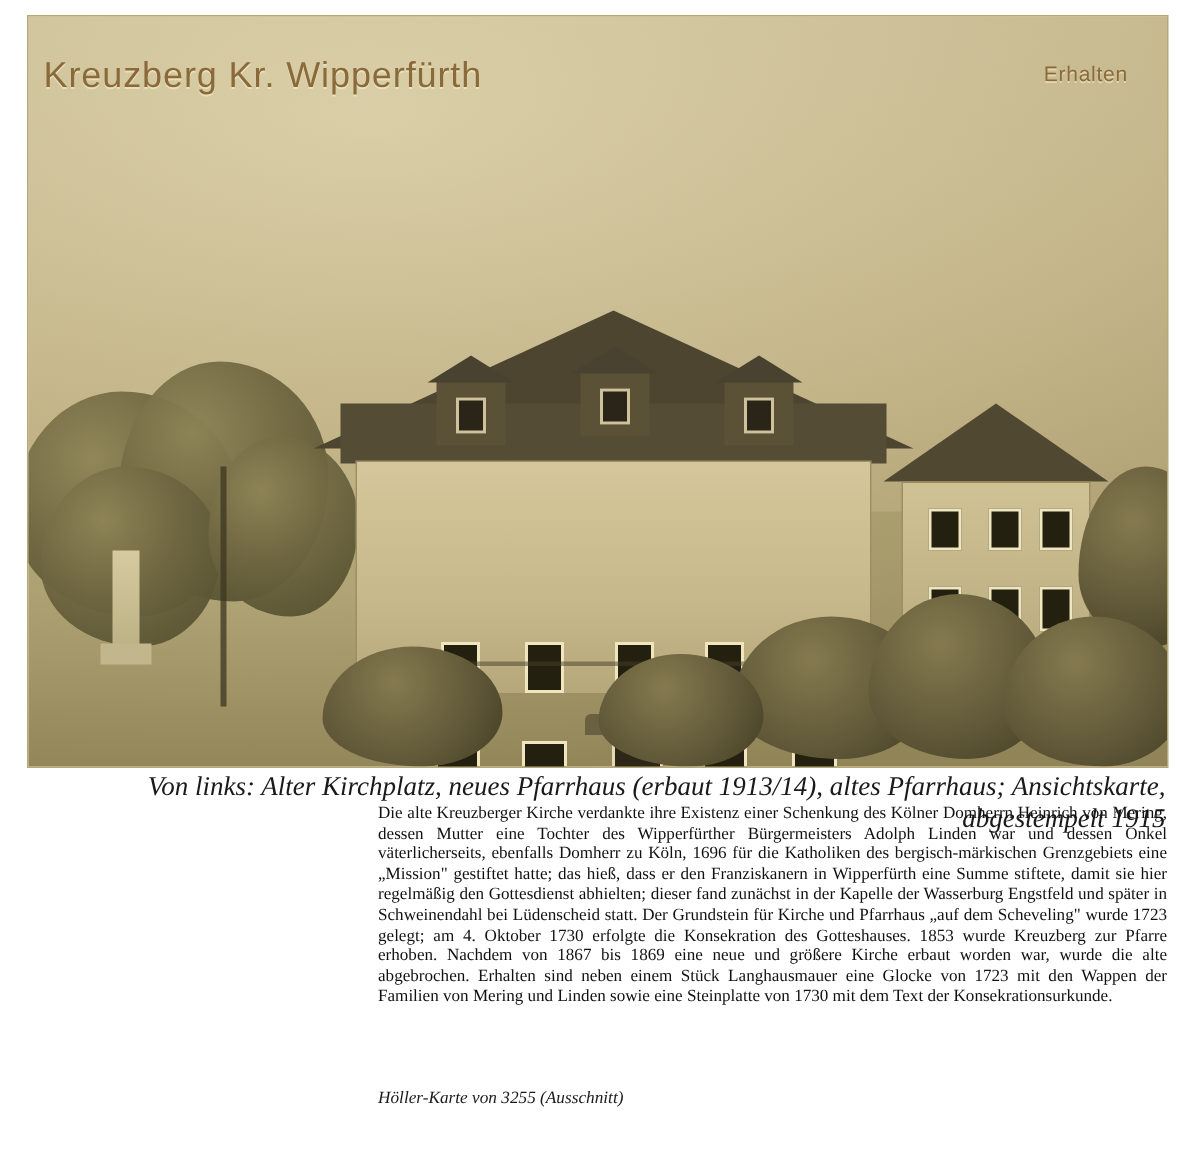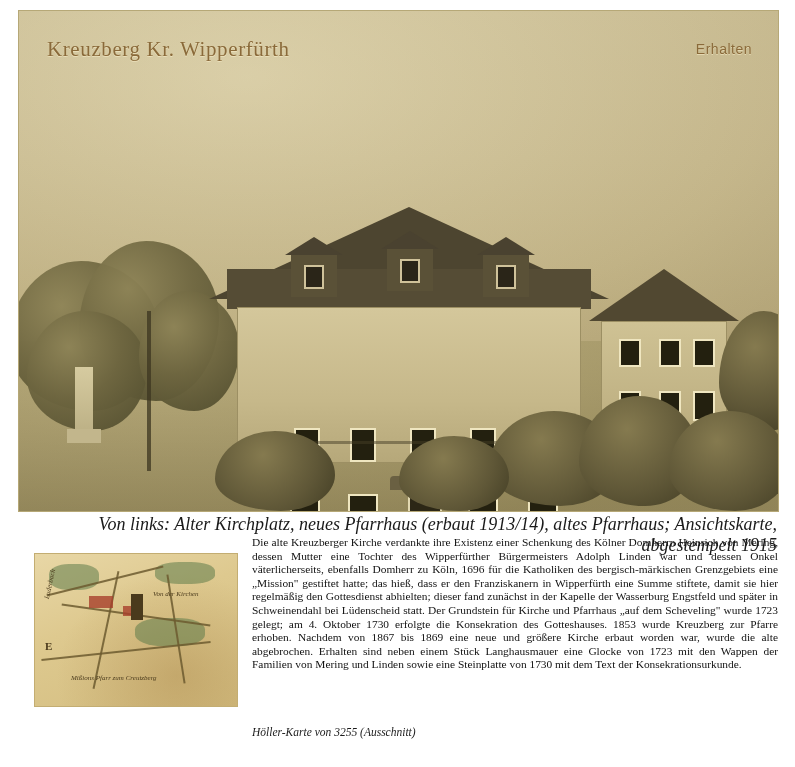--- a/index.html
+++ b/index.html
@@ -57,24 +57,24 @@
   }
   .ground:after {
     content: "";
     position: absolute;
     left: 0; top: 0; right: 0; bottom: 0;
     background: radial-gradient(ellipse at 20% 30%, rgba(200,190,150,0.25) 0%, rgba(110,100,60,0.25) 80%);
   }
 
   .card-title {
     position: absolute;
-    left: 28px;
+    left: 10px;
     top: 26px;
-    font-family: Liberation Serif, serif;
-    font-size: 21px;
+    font-family: Liberation Sans, sans-serif;
+    font-size: 24px;
     letter-spacing: 0.6px;
     color: #8a6a3a;
     text-shadow: 0 1px 0 rgba(255,245,210,0.5);
     font-weight: 400;
   }
   .card-caption-right {
     position: absolute;
     right: 26px;
     top: 30px;
     font-family: "Liberation Sans", sans-serif;
@@ -444,36 +444,18 @@
     <div class="bush b3"></div>
     <div class="bush b4"></div>
     <div class="bush b5"></div>
 
     <div class="card-title">Kreuzberg Kr. Wipperfürth</div>
     <div class="card-caption-right">Erhalten</div>
   </div>
 
   <div class="photo-caption">Von links: Alter Kirchplatz, neues Pfarrhaus (erbaut 1913/14), altes Pfarrhaus; Ansichtskarte, abgestempelt 1915</div>
 
-  <div class="map">
-    <div class="mstain"></div>
-    <div class="mgreen mg1"></div>
-    <div class="mgreen mg2"></div>
-    <div class="mgreen mg3"></div>
-    <div class="mline ml1"></div>
-    <div class="mline ml2"></div>
-    <div class="mline ml3"></div>
-    <div class="mline ml4"></div>
-    <div class="mline ml5"></div>
-    <div class="mred mr1"></div>
-    <div class="mred mr2"></div>
-    <div class="mchurch"></div>
-    <div class="mtext mt1">Luderbach</div>
-    <div class="mtext mt2">Von der Kirchen</div>
-    <div class="mtext mt3">Mißions Pfarr zum Creutzberg</div>
-    <div class="mtext mt4">E</div>
-  </div>
 
   <div class="map-caption">Höller-Karte von 3255 (Ausschnitt)</div>
 
   <div class="body-text">Die alte Kreuzberger Kirche verdankte ihre Existenz einer Schenkung des Kölner Domherrn Heinrich von Mering, dessen Mutter eine Tochter des Wipperfürther Bürgermeisters Adolph Linden war und dessen Onkel väterlicherseits, ebenfalls Domherr zu Köln, 1696 für die Katholiken des bergisch-märkischen Grenzgebiets eine „Mission" gestiftet hatte; das hieß, dass er den Franziskanern in Wipperfürth eine Summe stiftete, damit sie hier regelmäßig den Gottesdienst abhielten; dieser fand zunächst in der Kapelle der Wasserburg Engstfeld und später in Schweinendahl bei Lüdenscheid statt. Der Grundstein für Kirche und Pfarrhaus „auf dem Scheveling" wurde 1723 gelegt; am 4. Oktober 1730 erfolgte die Konsekration des Gotteshauses. 1853 wurde Kreuzberg zur Pfarre erhoben. Nachdem von 1867 bis 1869 eine neue und größere Kirche erbaut worden war, wurde die alte abgebrochen. Erhalten sind neben einem Stück Langhausmauer eine Glocke von 1723 mit den Wappen der Familien von Mering und Linden sowie eine Steinplatte von 1730 mit dem Text der Konsekrationsurkunde.</div>
 
 </div>
 
 </body></html>

